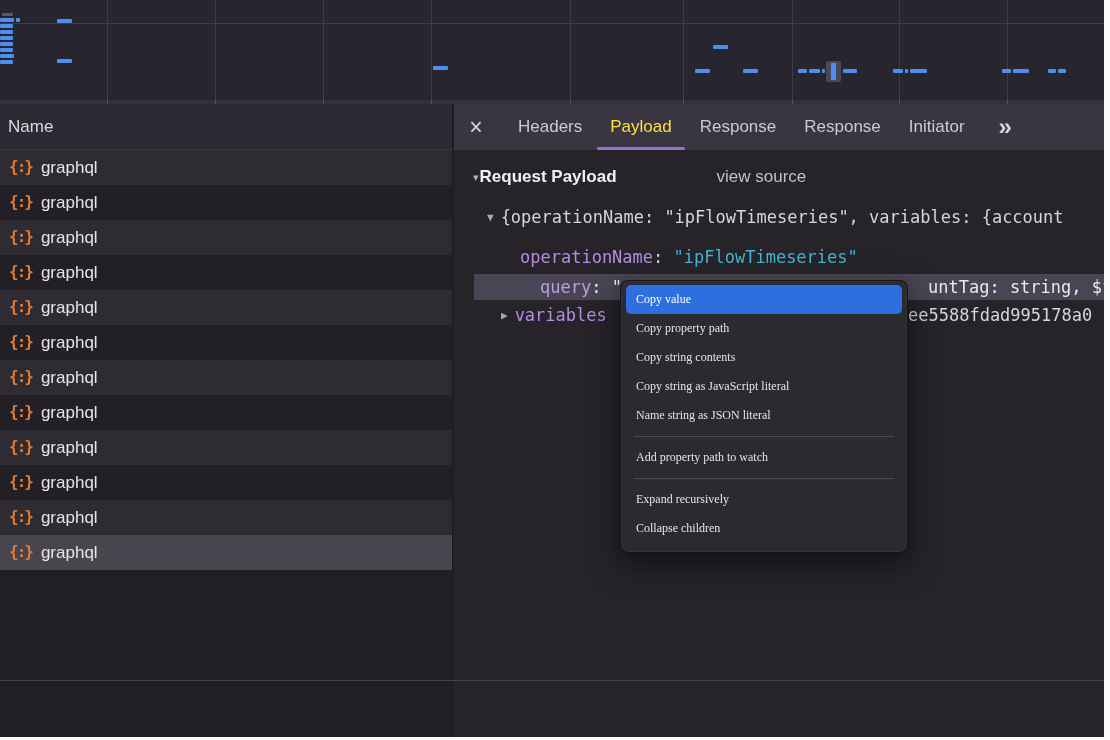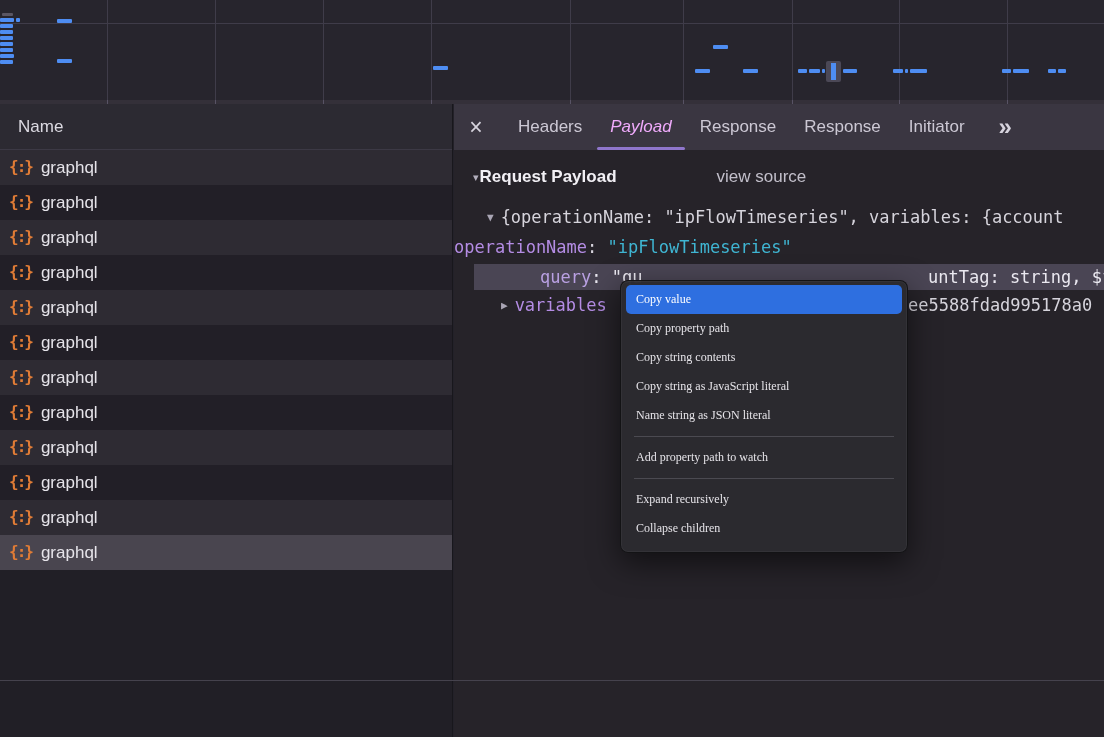--- a/index.html
+++ b/index.html
@@ -15,50 +15,50 @@
   .ov-tick{position:absolute;top:0;bottom:0;width:1px;background:#585365;}
   .ov-bar{position:absolute;background:var(--bar-blue);border-radius:1px;}
   .ov-bar.gray{background:#5a5663;}
   .ov-marker{position:absolute;background:#4b4856;border-radius:2px;}
   .ov-marker i{position:absolute;left:5px;top:2px;bottom:2px;width:5px;background:var(--bar-blue);}
 
   
   .main{position:absolute;top:104px;left:0;right:0;bottom:0;}
   .left-panel{position:absolute;left:0;top:0;width:453px;bottom:0;background:#211f26;border-right:1px solid #18171c;}
   .name-header{height:46px;background:#2c2a32;border-bottom:1px solid #3c3945;color:#dcdae2;font-size:17px;
-               display:flex;align-items:center;padding-left:18px;}
+               display:flex;align-items:center;padding-left:8px;}
   .req-row{height:35px;display:flex;align-items:center;padding-left:9px;gap:9px;font-size:17px;color:#e6e4ea;}
   .req-row.odd{background:#2e2b33;}
   .req-row.even{background:#221f27;}
   .req-row.selected{background:#49454f;}
   .req-icon{color:var(--icon-orange);font-family:"DejaVu Sans Mono",monospace;font-size:16px;font-weight:bold;
             letter-spacing:-2px;transform:translateY(-1px);}
 
   .right-panel{position:absolute;left:454px;top:0;right:0;bottom:0;background:#262329;}
   .tabbar{height:46px;background:#3a3641;display:flex;align-items:center;color:#ccc8d4;font-size:17px;}
   .close-btn{width:44px;text-align:center;font-size:23px;color:#d6d3dd;cursor:default;line-height:44px;}
   .tabs{display:flex;gap:28px;margin-left:20px;}
   .tab{height:46px;display:flex;align-items:center;position:relative;cursor:default;}
-  .tab.active{color:#f0abfc;font-style:italic;}
+  .tab.active{color:#fde047;}
   .tab.active::after{content:"";position:absolute;left:-13px;right:-13px;bottom:0;height:3px;
                      background:var(--underline-purple);border-radius:2px;}
   .overflow-btn{margin-left:34px;font-size:24px;color:#d6d3dd;font-weight:bold;}
 
   .content{position:absolute;top:46px;left:0;right:0;bottom:0;font-size:17px;}
   .section-header{display:flex;align-items:center;height:30px;margin-top:12px;}
   .sec-tri{color:#b2aebc;font-size:11px;margin-left:19px;}
   .sec-title{font-weight:bold;color:#f2f0f5;margin-left:1px;}
   .view-source{color:#c2bfca;margin-left:100px;}
 
   .payload{font-family:"DejaVu Sans Mono",monospace;font-size:17px;color:#d6d4dc;}
   .p-line{position:relative;height:26px;display:flex;align-items:center;white-space:pre;overflow:hidden;}
   .p-line .tri{color:#a9a5b4;font-size:11px;}
   .p-preview{margin-top:12px;padding-left:33px;}
   .p-preview .tri{margin-right:7px;}
-  .p-op{margin-top:4px;}
+  .p-op{margin-top:14px;padding-left:66px;}
   .p-query{margin-top:4px;padding-left:66px;background:#4a4554;color:#eae8f0;margin-left:20px;}
   .p-vars{margin-top:2px;padding-left:47px;}
   .p-vars .tri{margin-right:7px;}
   .key{color:var(--key-purple);}
   .p-query .key{color:#b9a0e2;}
   .str{color:var(--string-cyan);}
   .frag{position:absolute;left:454px;top:0;height:26px;display:flex;align-items:center;}
 
   .footer-line{position:absolute;left:0;top:680px;width:1104px;height:1px;background:#45424d;}
 

